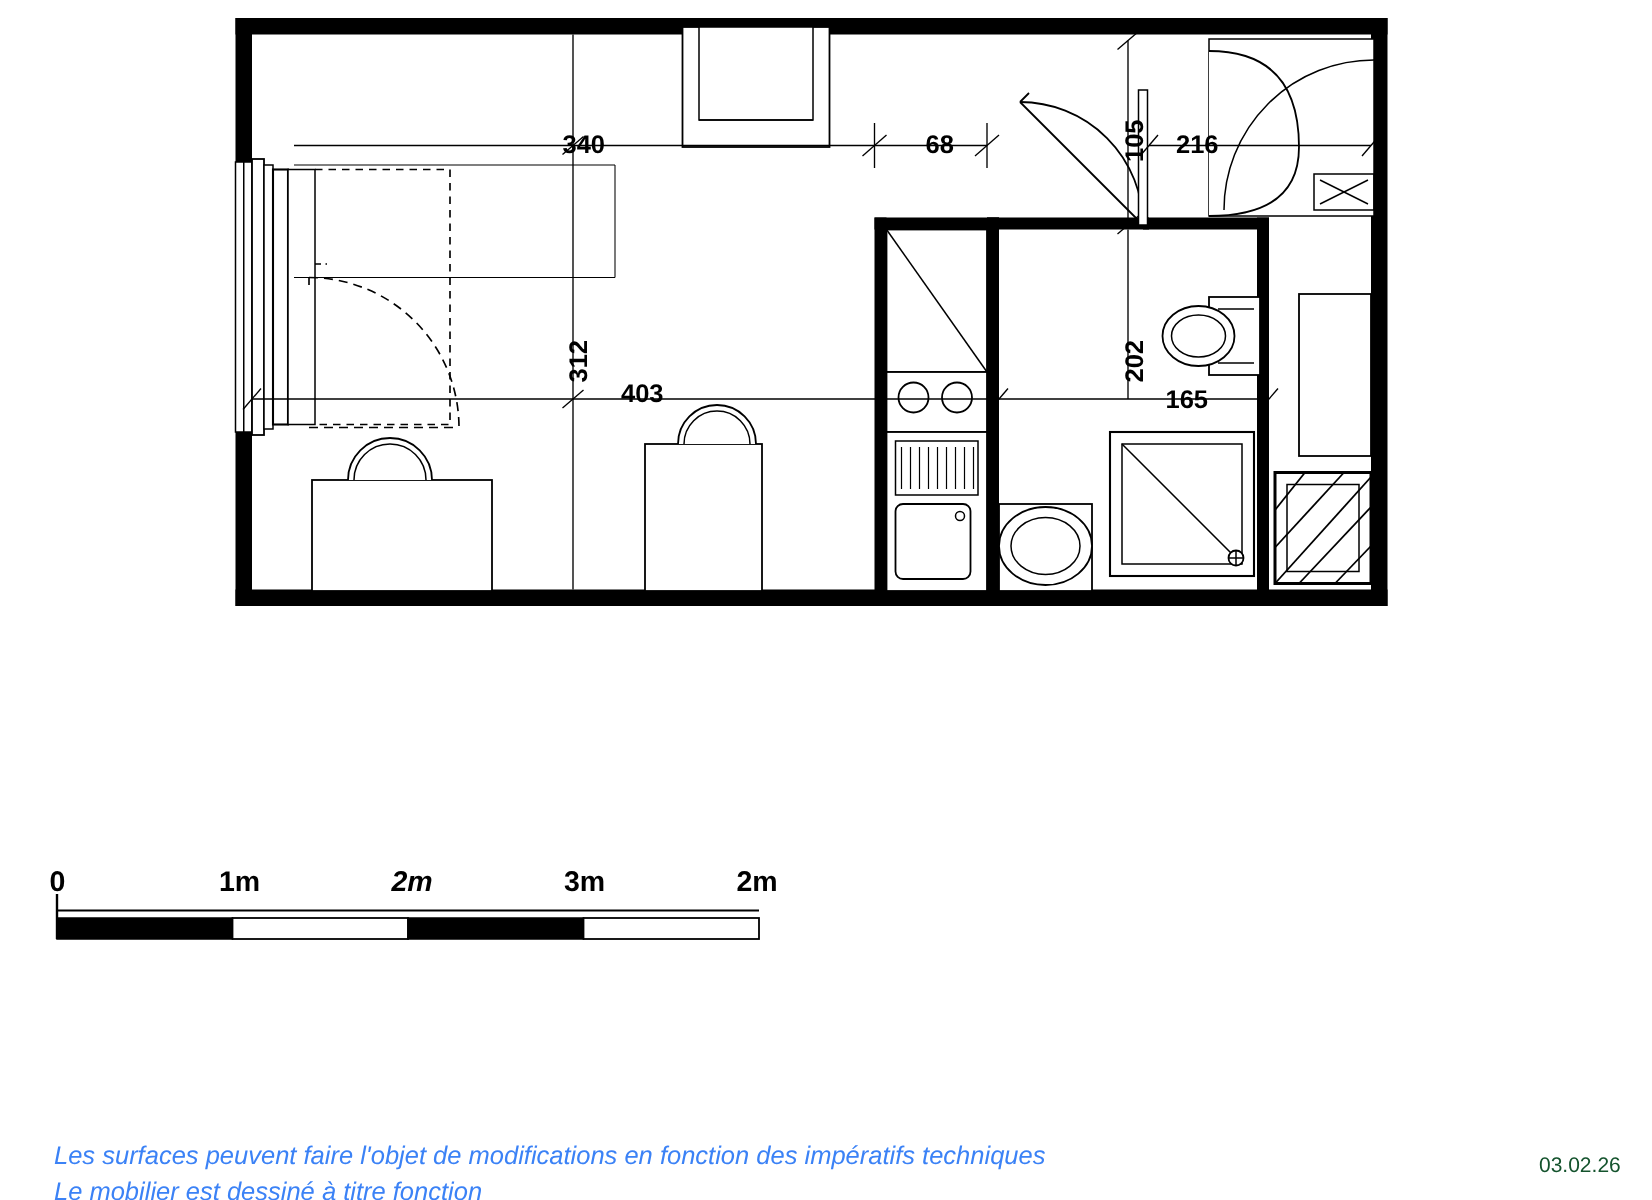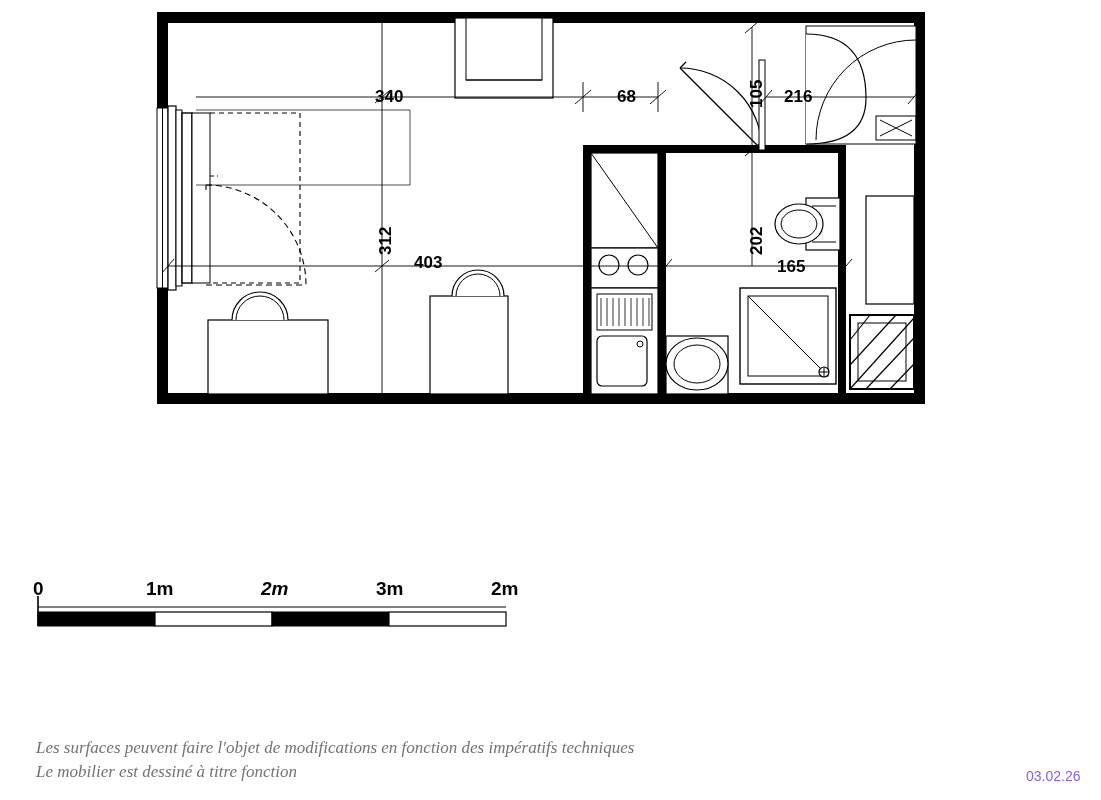--- a/index.html
+++ b/index.html
@@ -42,31 +42,32 @@
   .scale-label {
     position: absolute;
     font-family: "Liberation Sans", sans-serif;
     font-size: 19px;
     font-weight: bold;
     color: #000000;
     white-space: nowrap;
   }
   .note-line {
     position: absolute;
-    font-family: Liberation Serif, serif;
+    font-family: Liberation Sans, sans-serif;
     font-style: italic;
     font-size: 17px;
-    color: #737373;
-    white-space: nowrap;
+    color: #3b82f6;
+    white-space: nowrap;
+    margin-top: 23px;
   }
   .date-label {
     position: absolute;
     font-family: "Liberation Sans", sans-serif;
     font-size: 14px;
-    color: #8b5cf6;
+    color: #14532d;
     white-space: nowrap;
   }
 </style>
 </head>
 <body>
 
 <div id="plan-root">
 
   <svg class="plan" viewBox="0 0 1101 800">
 

